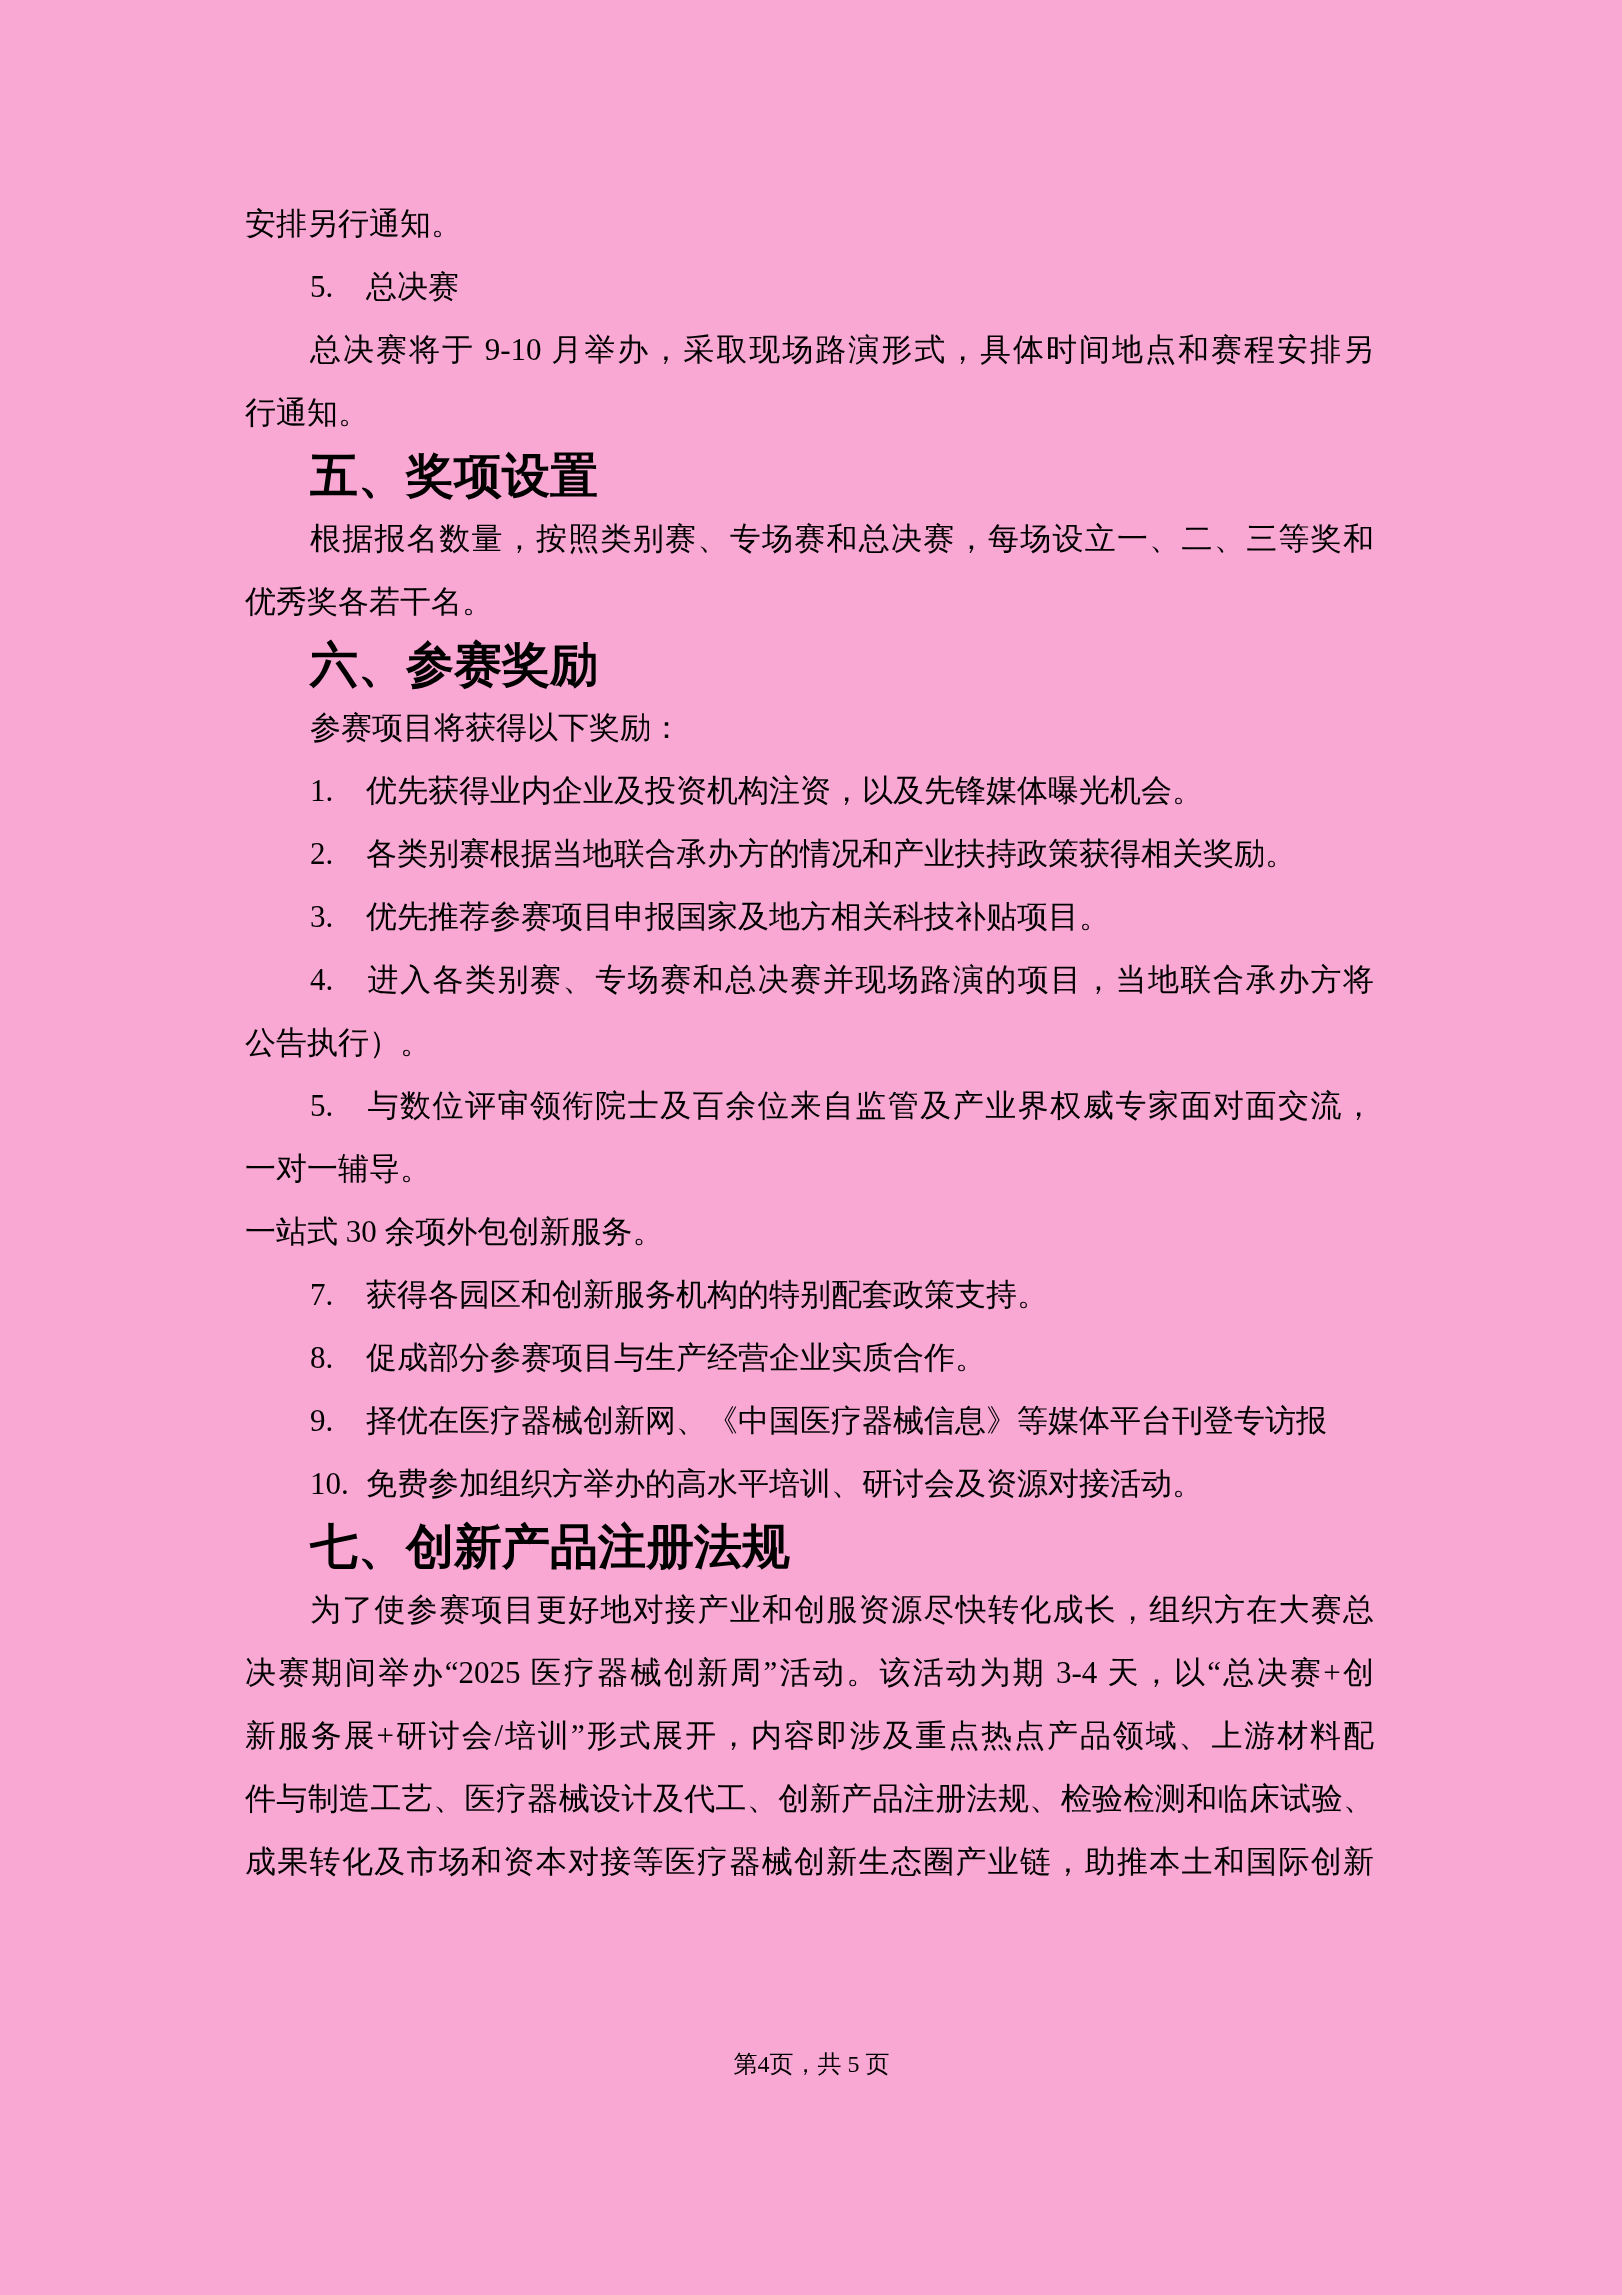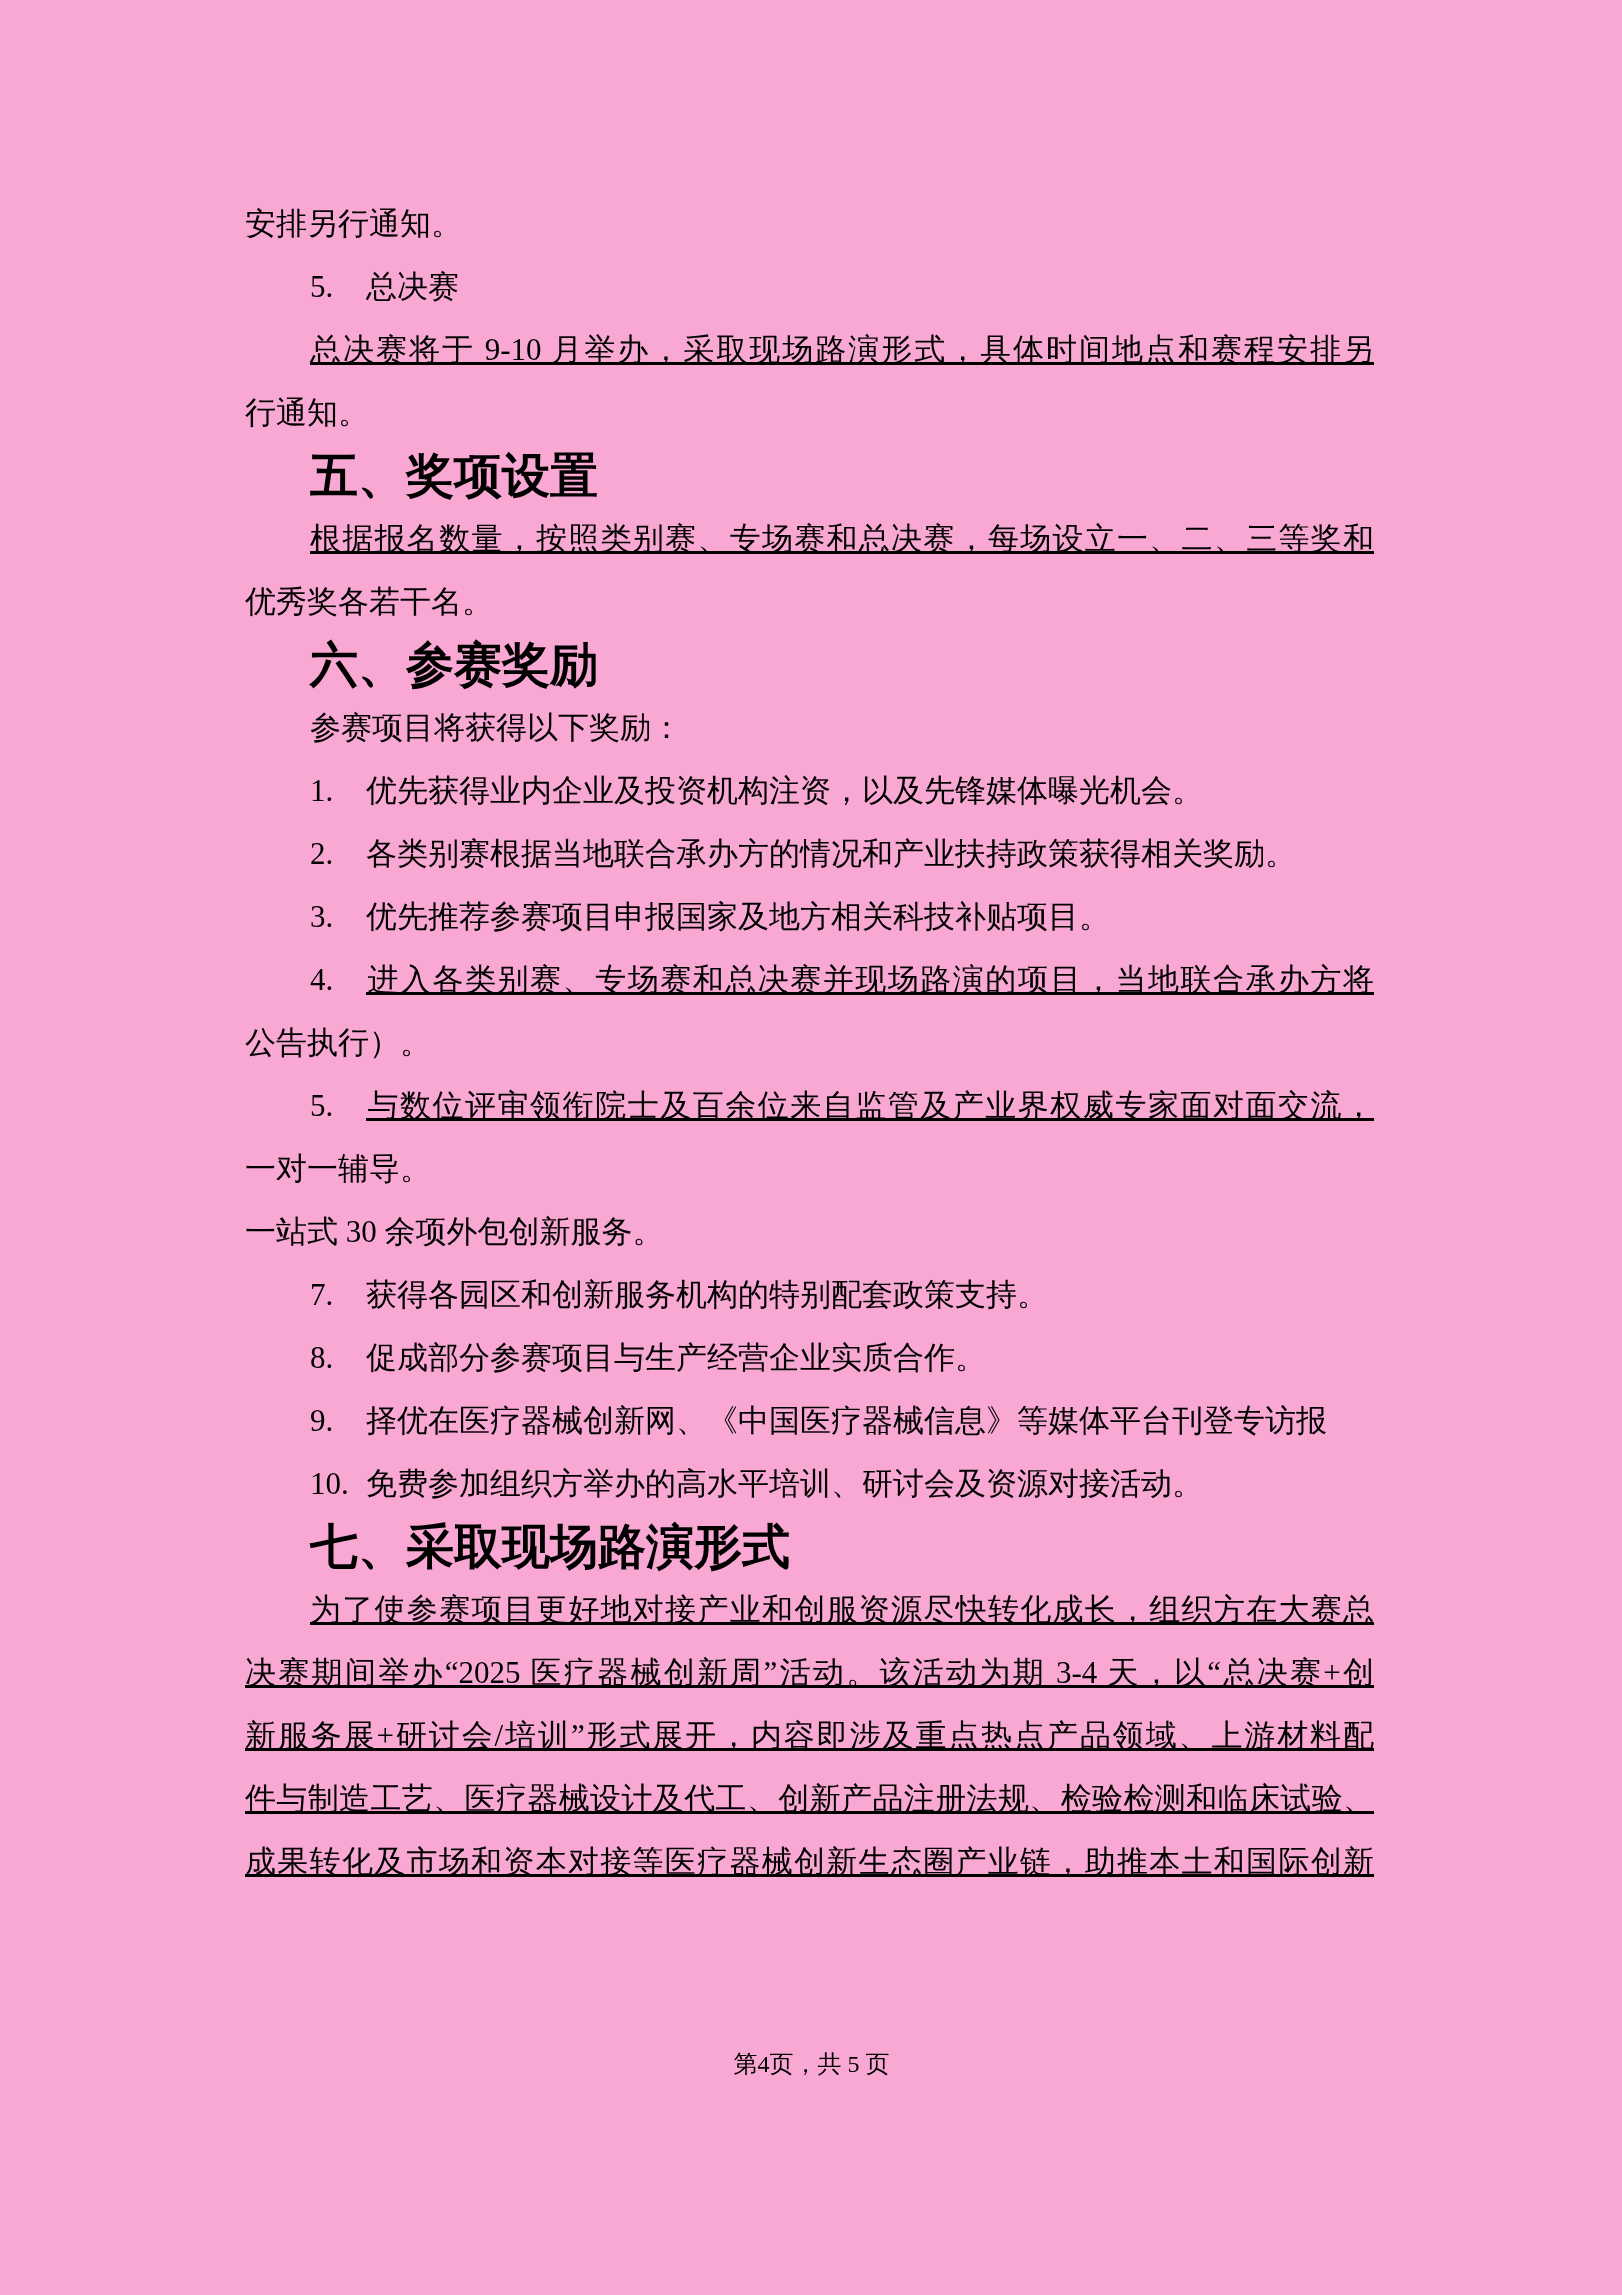--- a/index.html
+++ b/index.html
@@ -30,21 +30,20 @@
     line-height: 63px;
     font-size: 31px;
     white-space: normal;
     overflow: hidden;
   }
   .line.first { text-indent: 65px; }
   .line.list  { text-indent: 65px; }
   .line.justify {
     text-align: justify;
     text-align-last: justify;
-    text-decoration: underline;
   }
   .line.heading {
     font-family: "Liberation Sans", "DejaVu Sans", sans-serif;
     font-weight: bold;
     font-size: 48px;
     text-indent: 65px;
   }
   .marker {
     display: inline-block;
     width: 56px;
@@ -82,21 +81,21 @@
       <div class="line list"><span class="marker">3.</span>优先推荐参赛项目申报国家及地方相关科技补贴项目。</div>
       <div class="line list justify"><span class="marker">4.</span>进入各类别赛、专场赛和总决赛并现场路演的项目，当地联合承办方将</div>
       <div class="line plain">公告执行）。</div>
       <div class="line list justify"><span class="marker">5.</span>与数位评审领衔院士及百余位来自监管及产业界权威专家面对面交流，</div>
       <div class="line plain">一对一辅导。</div>
       <div class="line plain">一站式 30 余项外包创新服务。</div>
       <div class="line list"><span class="marker">7.</span>获得各园区和创新服务机构的特别配套政策支持。</div>
       <div class="line list"><span class="marker">8.</span>促成部分参赛项目与生产经营企业实质合作。</div>
       <div class="line list"><span class="marker">9.</span>择优在医疗器械创新网、《中国医疗器械信息》等媒体平台刊登专访报道。</div>
       <div class="line list"><span class="marker">10.</span>免费参加组织方举办的高水平培训、研讨会及资源对接活动。</div>
-      <div class="line heading">七、采取现场路演形式</div>
+      <div class="line heading">七、创新产品注册法规</div>
       <div class="line first justify">为了使参赛项目更好地对接产业和创服资源尽快转化成长，组织方在大赛总</div>
       <div class="line plain justify">决赛期间举办“2025 医疗器械创新周”活动。该活动为期 3-4 天，以“总决赛+创</div>
       <div class="line plain justify">新服务展+研讨会/培训”形式展开，内容即涉及重点热点产品领域、上游材料配</div>
       <div class="line plain justify">件与制造工艺、医疗器械设计及代工、创新产品注册法规、检验检测和临床试验、</div>
       <div class="line plain justify">成果转化及市场和资本对接等医疗器械创新生态圈产业链，助推本土和国际创新</div>
     </div>
   <div class="page-footer">第4页，共 5 页</div>
 </div>
 
 

